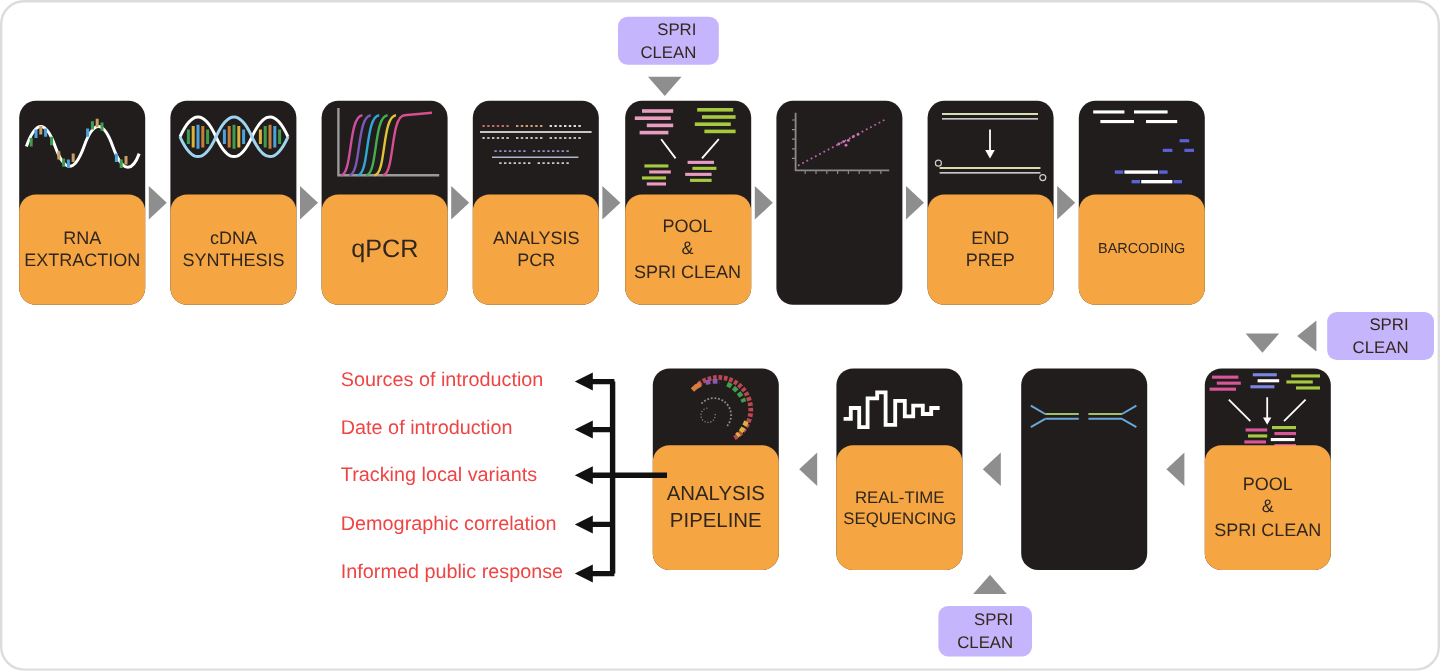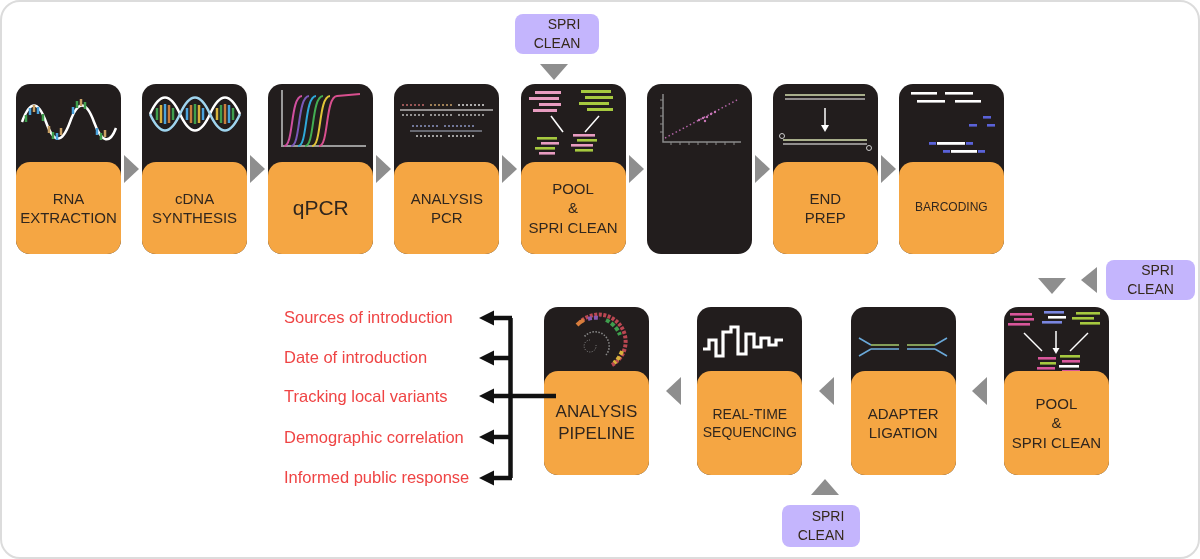--- a/index.html
+++ b/index.html
@@ -294,22 +294,20 @@
 
     <div class="card">
       <svg class="icon" viewBox="0 0 105 80">
         <line x1="20" y1="38" x2="48" y2="38" stroke="#9ec06a" stroke-width="1.6"></line>
         <line x1="20" y1="42" x2="48" y2="42" stroke="#6aa8d8" stroke-width="1.6"></line>
         <line x1="56" y1="38" x2="84" y2="38" stroke="#9ec06a" stroke-width="1.6"></line>
         <line x1="56" y1="42" x2="84" y2="42" stroke="#6aa8d8" stroke-width="1.6"></line>
         <path d="M20,38 L8,31 M20,42 L8,49" stroke="#6aa8d8" stroke-width="1.6" fill="none"></path>
         <path d="M84,38 L96,31 M84,42 L96,49" stroke="#6aa8d8" stroke-width="1.6" fill="none"></path>
       </svg>
-      <div class="card-label">ADAPTER
-LIGATION</div>
     </div>
 
     <div class="tri tri-left"></div>
 
     <div class="card">
       <svg class="icon" viewBox="0 0 105 80">
         <g fill="#d8569a">
           <rect x="6" y="6" width="22" height="2.6"></rect>
             <rect x="10" y="11" width="20" height="2.6"></rect>
             <rect x="4" y="16" width="22" height="2.6"></rect>

